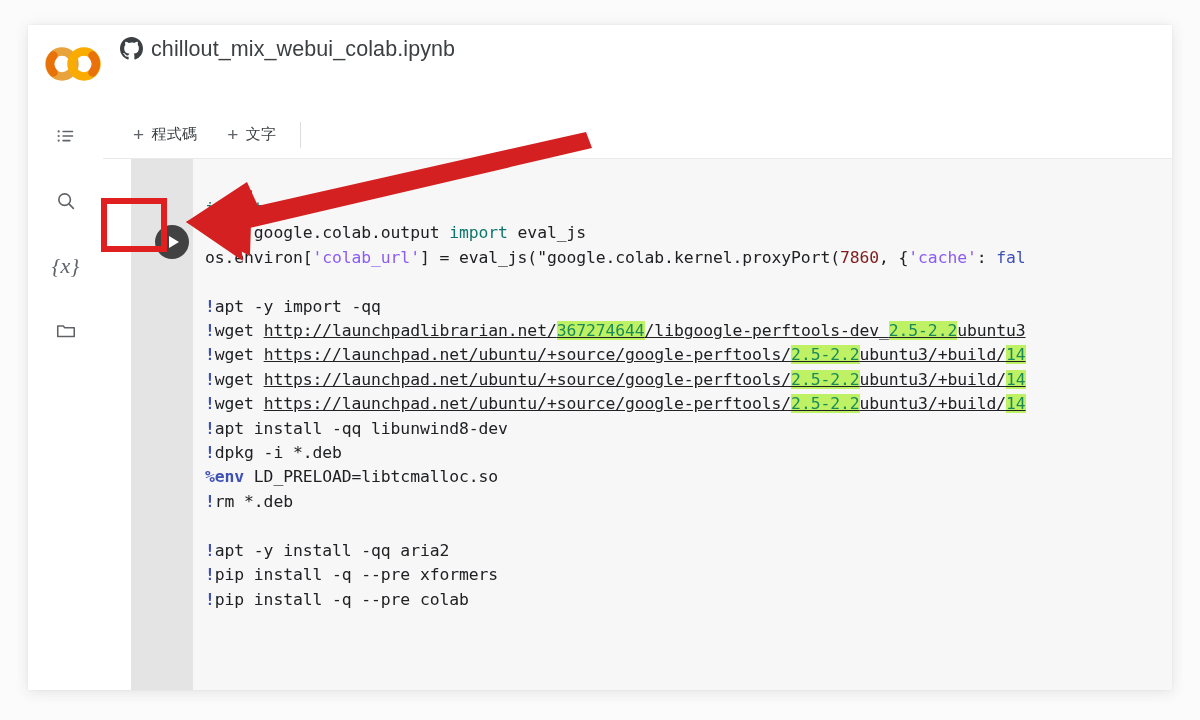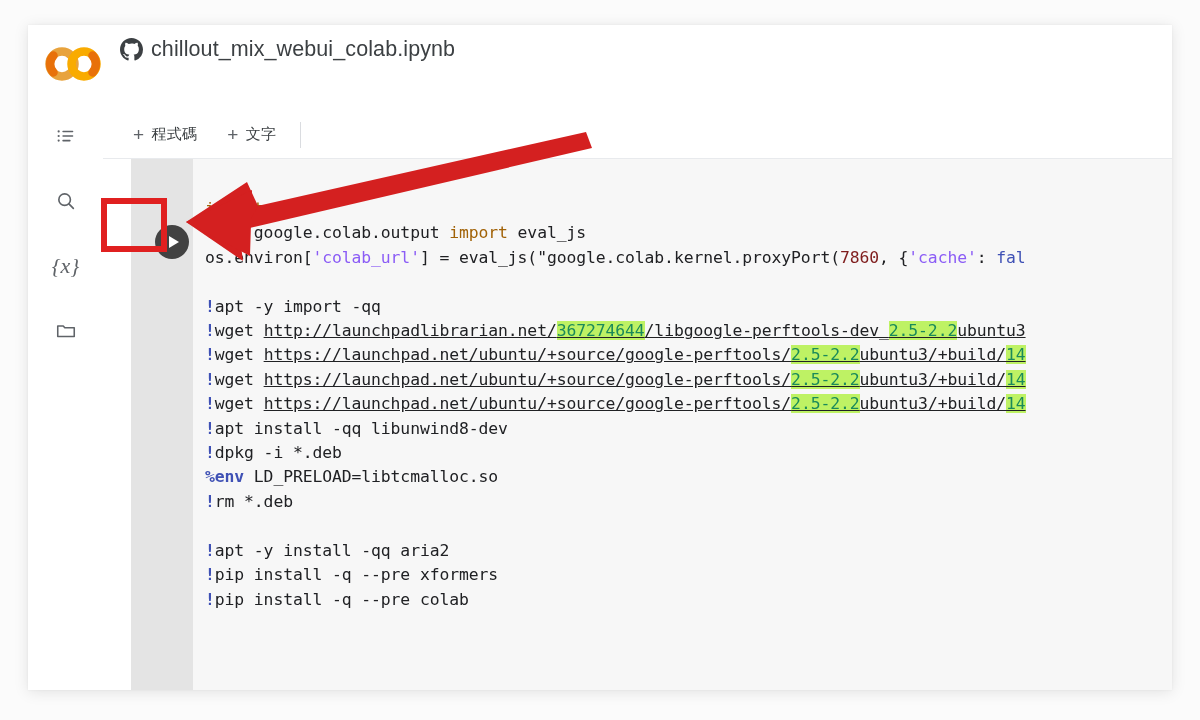--- a/index.html
+++ b/index.html
@@ -48,21 +48,21 @@
     top: 20px;
     width: 66px;
     height: 38px;
   }
 
   .title-row {
     position: absolute;
     left: 92px;
     top: 12px;
     display: flex;
-    align-items: center;
+    align-items: flex-start;
     gap: 8px;
   }
   .gh-icon { width: 23px; height: 23px; display:block; }
   .doc-title {
     font-size: 21.5px;
     color: #3c4043;
     font-family: "Liberation Sans", sans-serif;
     letter-spacing: 0.1px;
     white-space: nowrap;
   }
@@ -192,21 +192,21 @@
     padding: 38px 0 0 12px;
     font-family: "DejaVu Sans Mono", "Liberation Mono", monospace;
     font-size: 16.4px;
     line-height: 24.4px;
     color: #202124;
     white-space: pre;
     letter-spacing: -0.1px;
   }
 
   
-  .kw   { color: #a16207; margin-top: 40px; }
+  .kw   { color: #0f766e; margin-top: 40px; }
   .bang { color: #3f51b5; font-weight: 700; }
   .magic{ color: #3f51b5; font-weight: 700; margin-top: 20px; }
   .str  { color: #8b5cf6; }
   .num  { color: #7f1d1d; }
   .bool { color: #3f51b5; }
   .link { text-decoration: underline; text-decoration-color: #202124; }
   .numg { color: #1a8a5a; background: #bef264; }
 
   
   .run-wrap {

